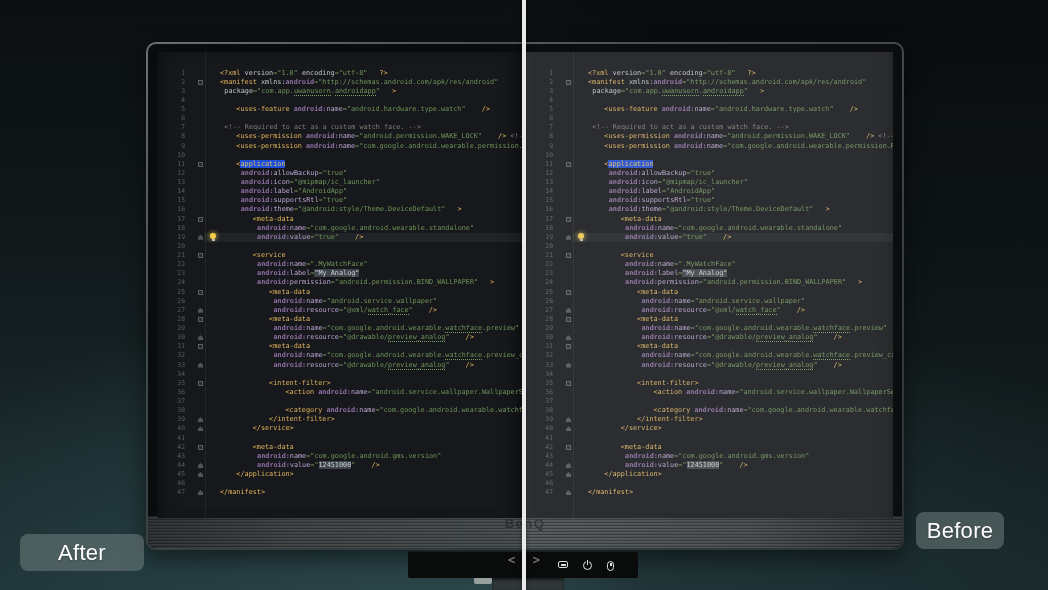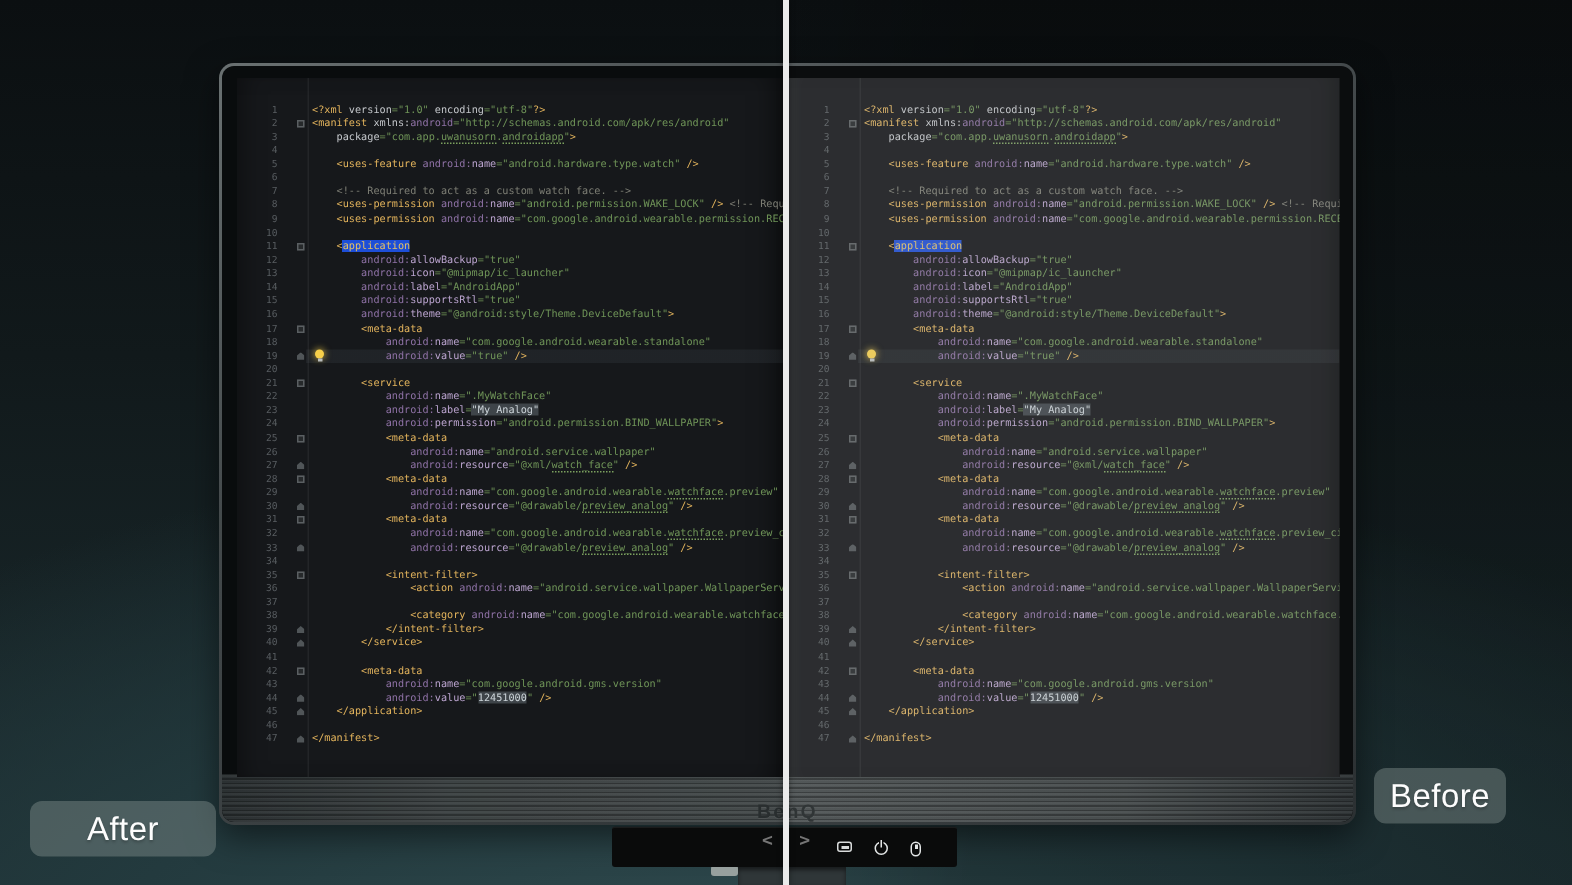--- a/index.html
+++ b/index.html
@@ -19,21 +19,21 @@
     background:linear-gradient(145deg,#7c8384 0%,#4e5456 30%,#2b3032 100%);
     box-shadow:0 8px 22px rgba(0,0,0,0.5);
   }
   .monitor-body{position:relative;width:100%;height:100%;background:#0b0d0e;border-radius:8px;overflow:hidden;}
   .chin{
     position:absolute;left:0;right:0;bottom:0;height:32px;
     background:
       repeating-linear-gradient(180deg, rgba(0,0,0,0.28) 0 1px, rgba(255,255,255,0.04) 1px 2px, rgba(0,0,0,0) 2px 3px),
       linear-gradient(90deg,#33383a 0%,#484d4e 20%,#525758 50%,#484d4e 80%,#2f3436 100%);
     border-radius:0 0 8px 8px;
-    display:flex;align-items:flex-end;justify-content:center;
+    display:flex;align-items:flex-start;justify-content:center;
   }
   .benq{font-size:13px;font-weight:bold;letter-spacing:1.5px;color:#303536;text-shadow:0 1px 0 rgba(255,255,255,0.06);}
   .screen-base{position:absolute;left:158px;top:52px;width:735px;height:466px;background:#080a0b;}
   .frame-shade-left{position:absolute;left:146px;top:42px;width:377px;height:508px;background:rgba(3,6,6,0.14);border-radius:10px 0 0 10px;}
   
   .editor{
     position:absolute;top:52px;height:466px;width:366px;overflow:hidden;
     background:#16181b;box-sizing:border-box;padding-top:16.5px;
     font-family:"DejaVu Sans Mono","Liberation Mono",monospace;font-size:6.8px;
   }
@@ -46,21 +46,21 @@
   }
   .line{position:relative;height:9.13px;line-height:9.13px;white-space:pre;}
   .line.caret{background:linear-gradient(90deg, rgba(0,0,0,0) 46px, rgba(190,215,235,0.06) 46px);}
   .num{position:absolute;left:0;top:0;width:27px;text-align:right;color:#585d61;font-size:6.4px;}
   .code{display:block;margin-left:50px;}
   .fold{position:absolute;left:40px;top:2px;width:5px;height:5px;}
   .fold.fs{box-sizing:border-box;border:1px solid #5a5f62;background:#26292b;}
   .fold.fe{background:#505558;clip-path:polygon(50% 0,100% 45%,100% 100%,0 100%,0 45%);}
   .bulb{position:absolute;left:52px;top:0.5px;width:6px;height:6px;border-radius:50%;background:#f6cf4a;box-shadow:0 0 4px 1px rgba(246,207,74,0.55);}
   .bulb::after{content:'';position:absolute;left:1.5px;top:6px;width:3px;height:2px;background:#b9bdbd;}
-  .tk-g{color:#e2b35c;} .tk-a{color:#c3c6ca;margin-top:40px;} .tk-n{color:#8e71a5;} .tk-nl{color:#bba4cf;}
+  .tk-g{color:#e2b35c;margin-left:12px;} .tk-a{color:#c3c6ca;margin-top:40px;} .tk-n{color:#8e71a5;font-weight:bold;} .tk-nl{color:#bba4cf;}
   .tk-v{color:#6e9357;} .tk-c{color:#7d7e74;}
   .tk-vu{color:#6e9357;border-bottom:1px dotted #7ba05e;}
   .tk-hA{color:#e2c065;background:#1d4ed8;}
   .tk-hG{color:#ccd4d9;background:#3e4449;}
   
   .divider{position:absolute;left:522px;top:0;width:4px;height:590px;background:#eaeaea;box-shadow:0 0 4px rgba(0,0,0,0.4);}
   .handle{position:absolute;left:508px;top:553px;width:32px;display:flex;justify-content:space-between;
     color:#757575;font-family:"DejaVu Sans Mono",monospace;font-size:12px;font-weight:bold;line-height:14px;cursor:ew-resize;}
   
   .control-bar{position:absolute;left:408px;top:551px;width:230px;height:27px;background:#0a0b0b;border-radius:2px;

